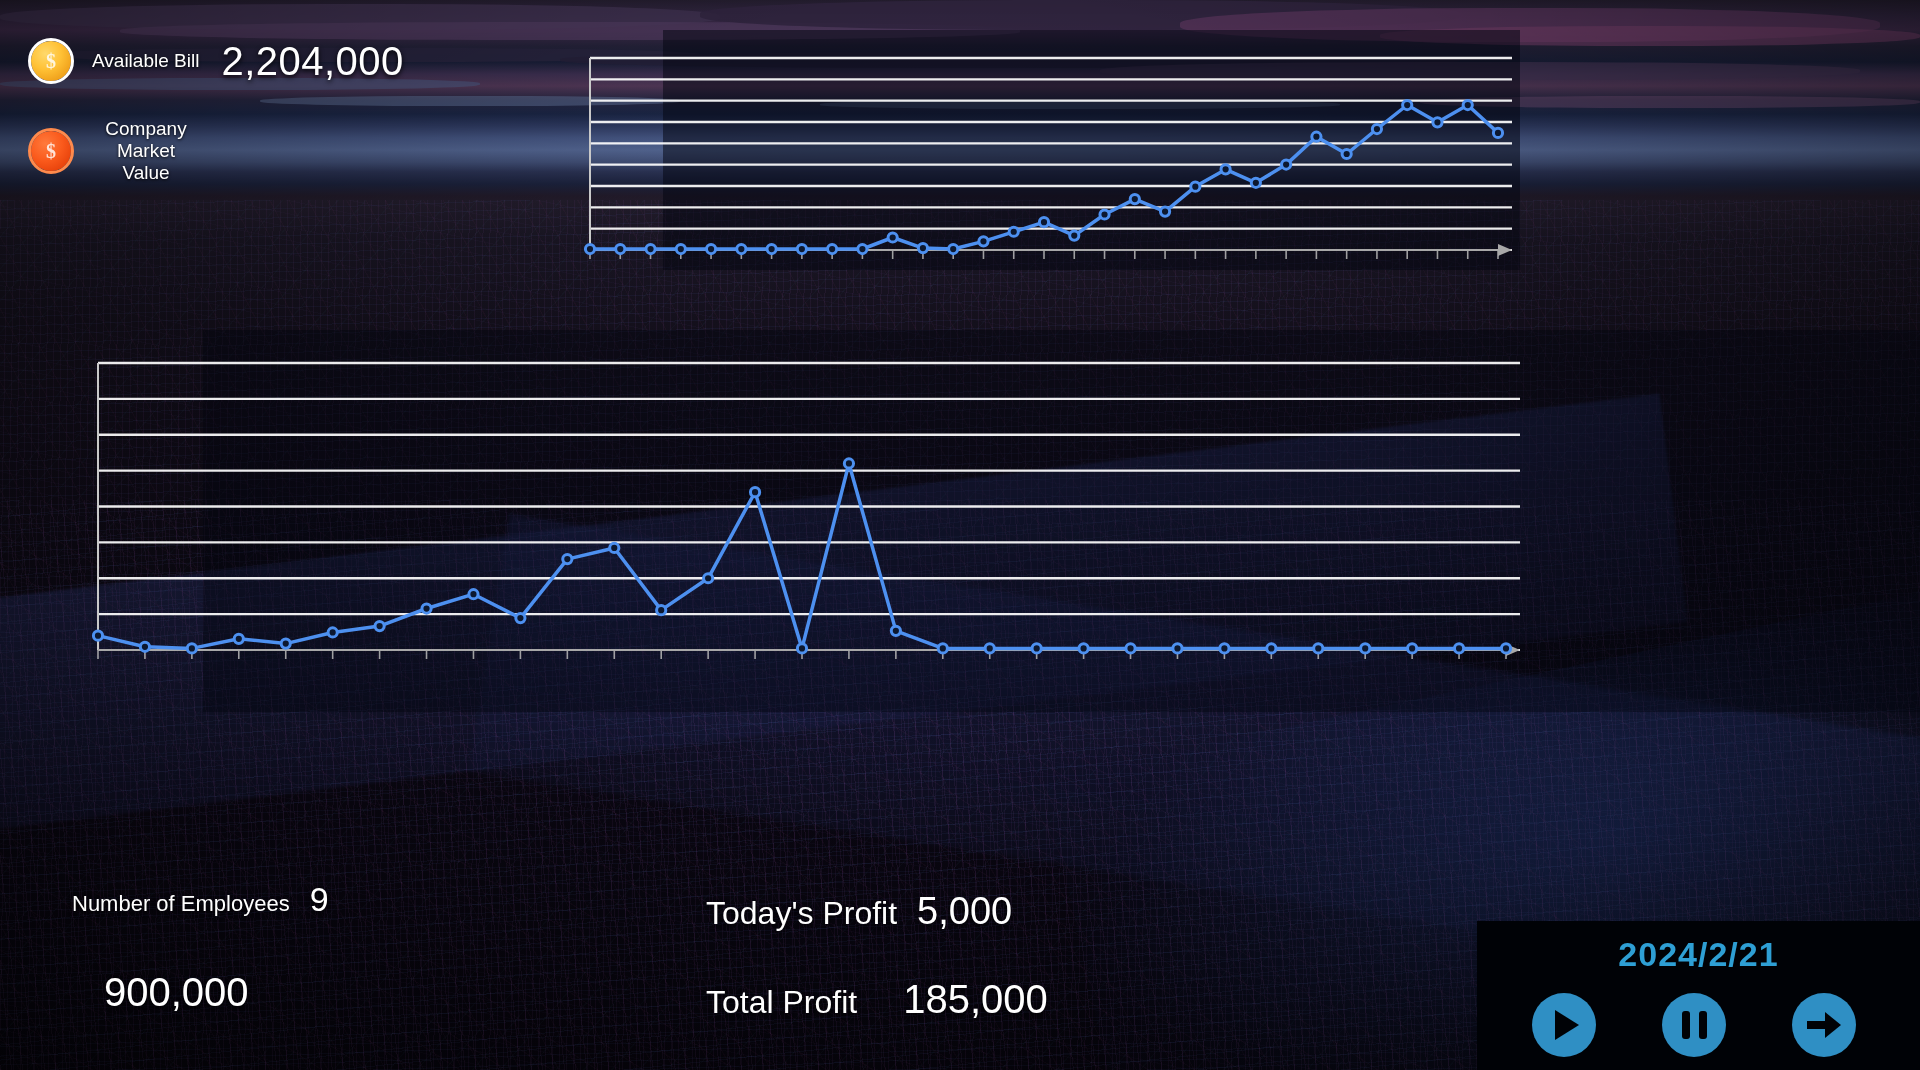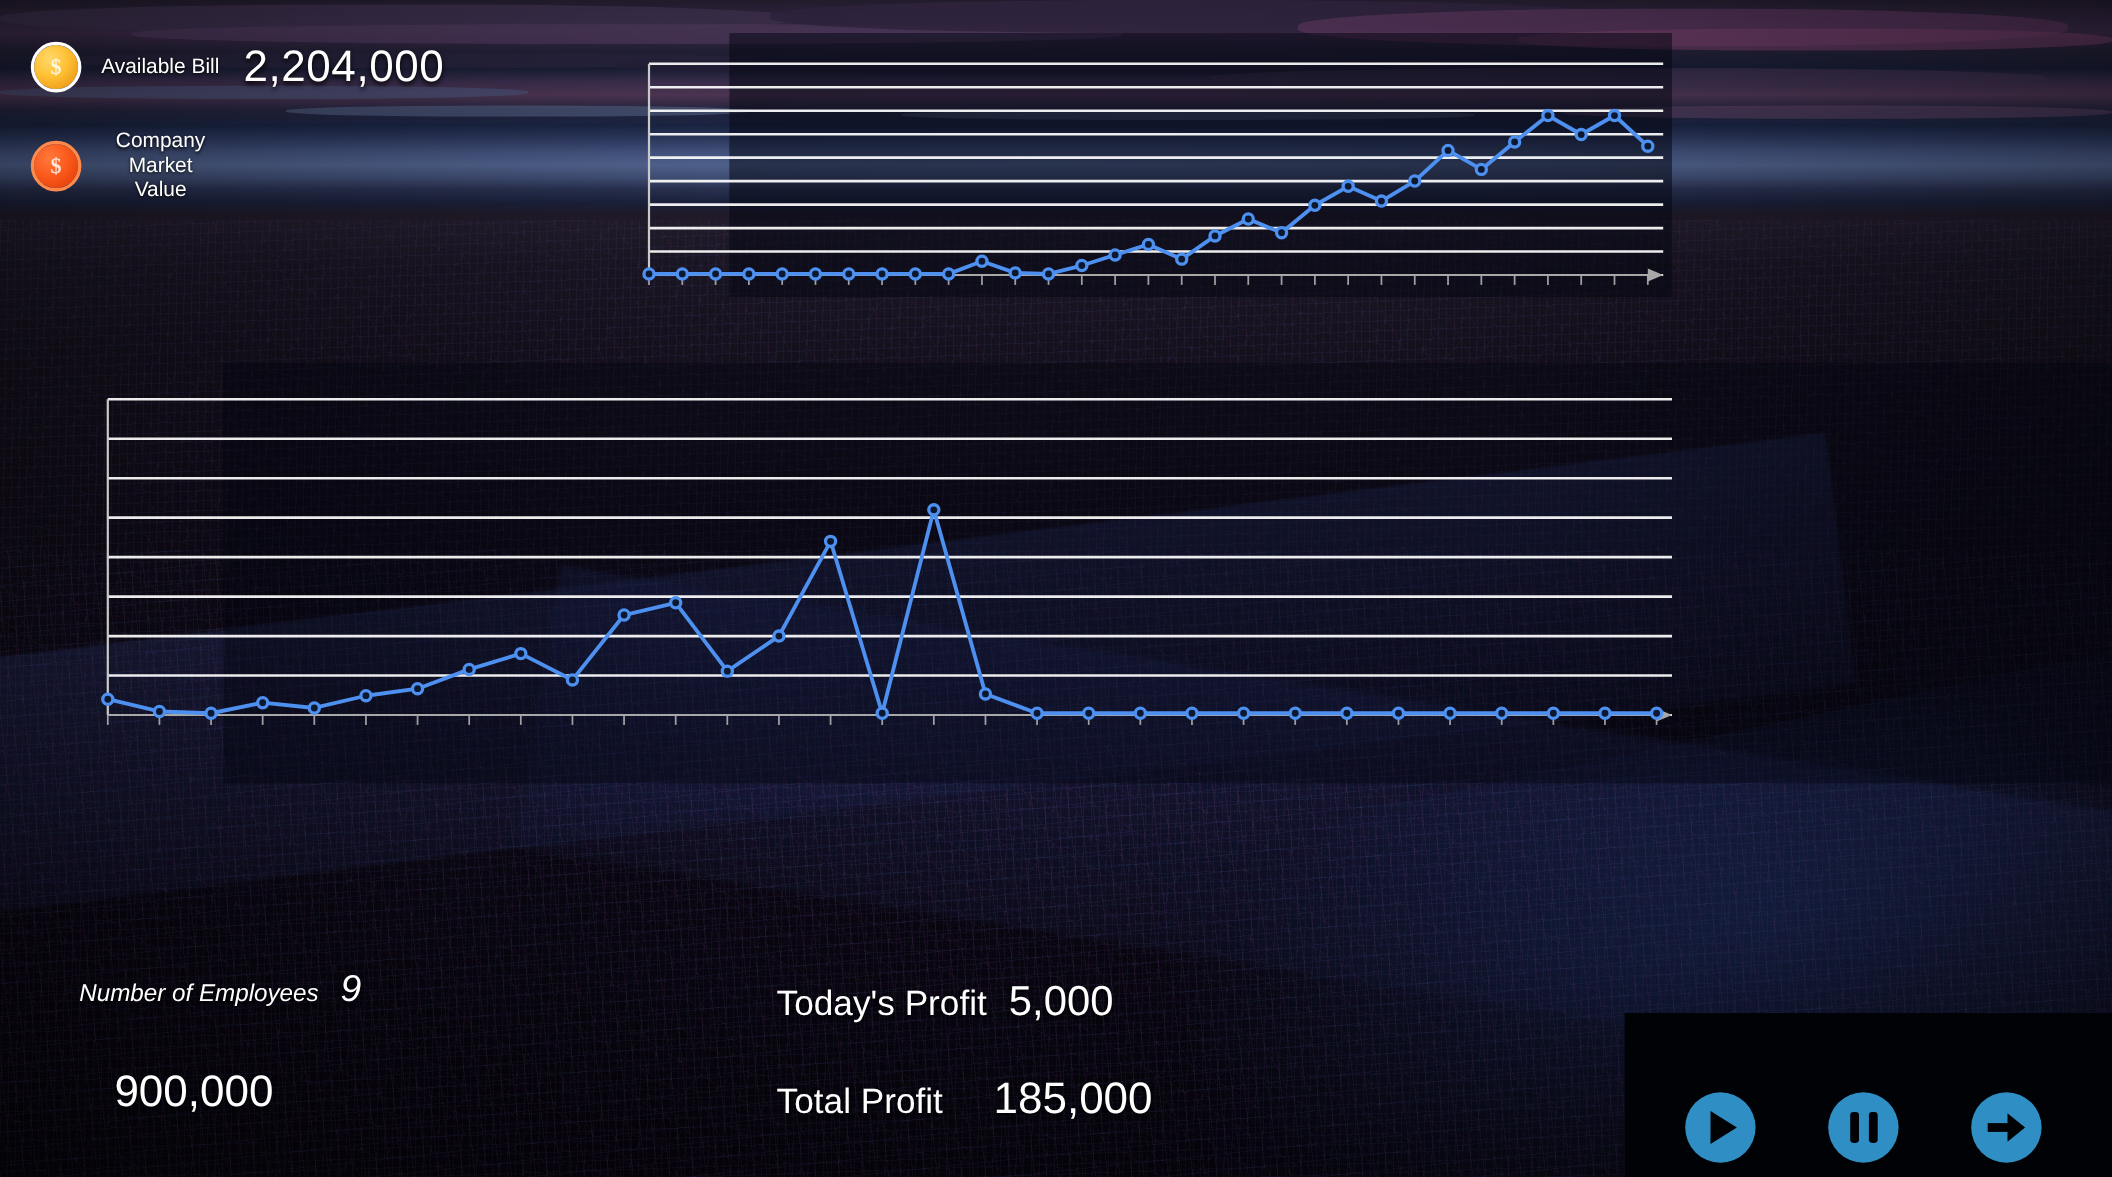--- a/index.html
+++ b/index.html
@@ -142,21 +142,21 @@
 
   
   .chart { position:absolute; }
   .chart svg { display:block; overflow:visible; }
 
   
   .bstat { position:absolute; display:flex; align-items:baseline; white-space:nowrap; }
   .bstat .lbl { color:#fff; text-shadow:0 2px 5px rgba(0,0,0,.95); }
   .bstat .val { color:#fff; text-shadow:0 2px 5px rgba(0,0,0,.95); }
 
-  #emp-row { left:72px; top:880px;font-style:italic; }
+  #emp-row { left:72px; top:880px; }
   #emp-row .lbl { font-size:22px; }
   #emp-row .val { font-size:34px; margin-left:20px; }
 
   #bill-row { left:72px; top:970px; }
   #bill-row .lbl { font-size:32px; }
   #bill-row .val { font-size:40px; margin-left:32px; }
 
   #today-row { left:706px; top:890px; }
   #today-row .lbl { font-size:32px; }
   #today-row .val { font-size:38px; margin-left:20px; }
@@ -442,20 +442,21 @@
   <span class="lbl">Today's Profit</span>
   <span class="val">5,000</span>
 </div>
 
 <div class="bstat" id="total-row">
   <span class="lbl">Total Profit</span>
   <span class="val">185,000</span>
 </div>
 
 <div id="time-panel">
+  <div id="time-date">2024/2/21</div>
   <button class="tbtn" id="btn-play">
     <span class="tri"></span>
   </button>
   <button class="tbtn" id="btn-pause">
     <span class="bars">
         <i></i>
         <i></i>
       </span>
   </button>
   <button class="tbtn" id="btn-step">

